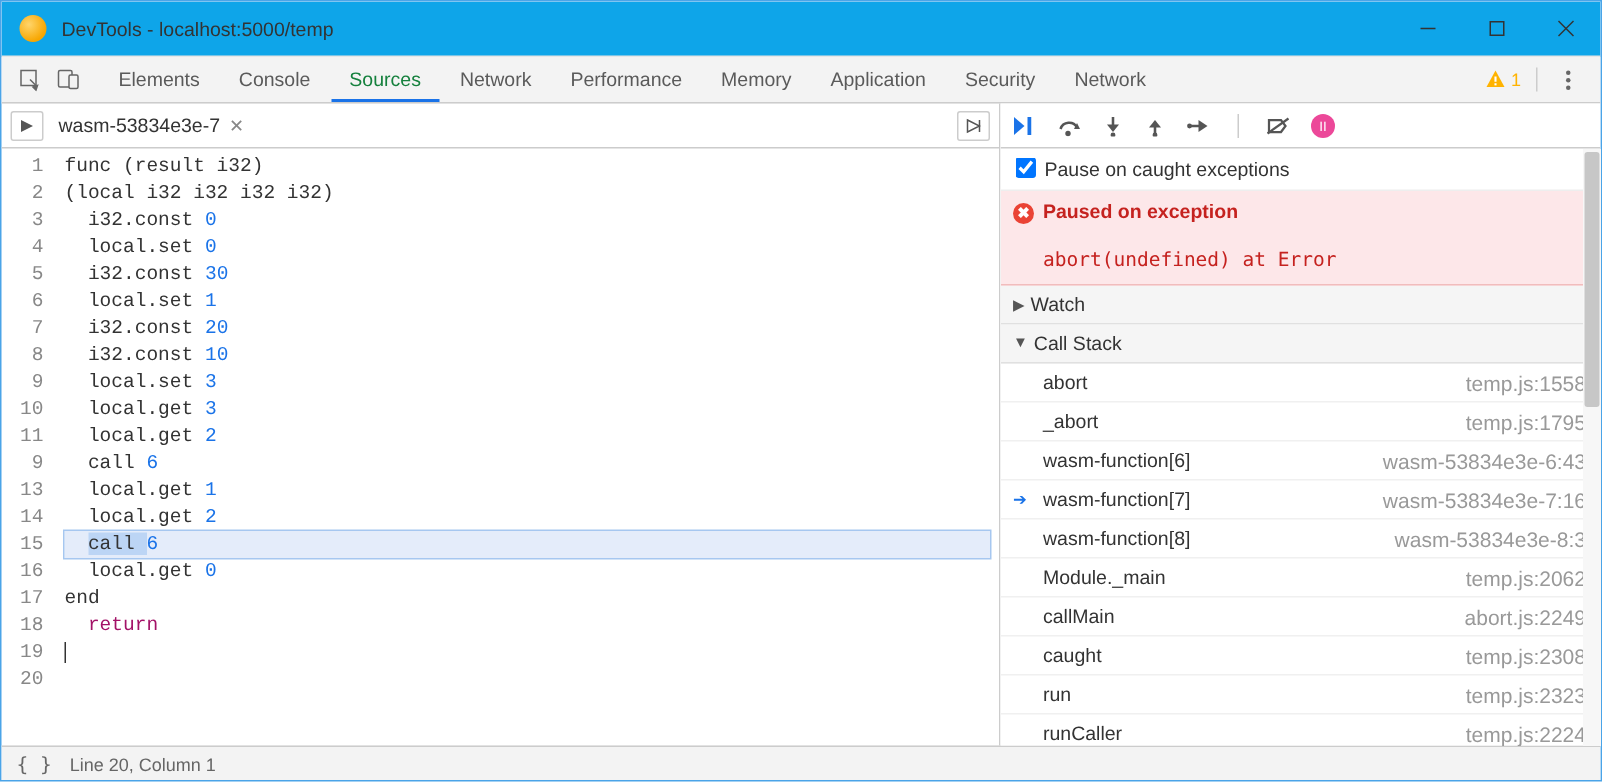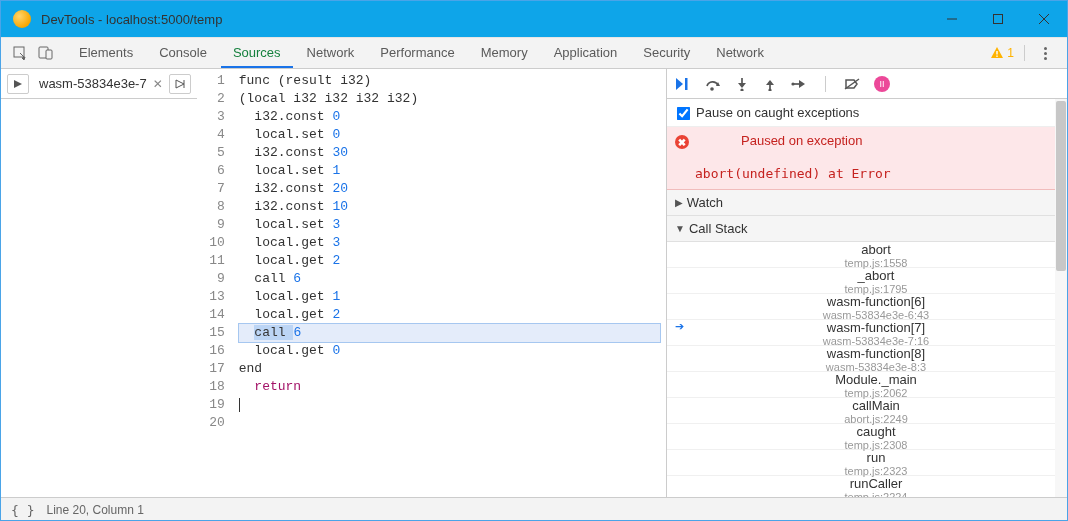--- a/index.html
+++ b/index.html
@@ -16,21 +16,21 @@
   .tab { padding: 7px 12px 6px; color: #5a5a5a; font-size: 13px; border-bottom: 2px solid transparent; }
   .tab.active { color: #15803d; border-bottom-color: #1a73e8; }
   .tb-right { margin-left: auto; display: flex; align-items: center; gap: 6px; padding-right: 6px; }
   .warning-badge { display:flex; align-items:center; gap:3px; color:#ffb300; font-size:12px; }
   .sep { width:1px; height:16px; background:#ccc; margin: 0 4px; }
   .dots { display:flex; flex-direction:column; gap:2px; align-items:center; justify-content:center; width:20px; }
   .dots span { width:3px; height:3px; border-radius:50%; background:#666; }
 
   .body-split { display:flex; height: calc(521px - 37px - 31px - 25px); }
 
-  .left-panel { flex: 0 0 666px; display:flex; flex-direction:row; border-right: 1px solid #ccc; }
+  .left-panel { flex: 0 0 666px; display:flex; flex-direction:column; border-right: 1px solid #ccc; }
   .src-tabbar { height: 30px; display:flex; align-items:center; border-bottom: 1px solid #ccc; padding: 0 6px; }
   .play-box { width: 22px; height: 20px; display:flex; align-items:center; justify-content:center; border:1px solid #ccc; border-radius:2px; color:#555; margin-right:10px; }
   .file-tab { display:flex; align-items:center; gap:6px; font-size:13px; color:#333; padding-right:6px; }
   .file-tab .x { color:#888; font-size:12px; }
   .exec-box { margin-left:auto; width:22px; height:20px; display:flex; align-items:center; justify-content:center; border:1px solid #ccc; border-radius:2px; color:#555; }
 
   .editor { flex:1; display:flex; overflow:auto; font-family: Consolas, "Courier New", monospace; font-size: 13px; }
   .gutter { width: 36px; text-align:right; color:#888; padding: 3px 8px 0 0; user-select:none; }
   .gutter div { height: 18px; line-height:18px; }
   .code { flex:1; padding: 3px 0 0 6px; position:relative; }
@@ -45,32 +45,32 @@
   .dbg-toolbar { height: 30px; border-bottom: 1px solid #ccc; display:flex; align-items:center; padding: 0 8px; gap: 14px; }
   .dbg-toolbar .ic { color:#555; display:flex; align-items:center; }
   .dbg-toolbar .blue { color:#1a73e8; }
   .divv { flex:1; }
   .badge-pause { width:16px; height:16px; border-radius:50%; background:#ec4899; color:#fff; display:flex; align-items:center; justify-content:center; font-size:9px; font-weight:normal; }
 
   .rp-body { flex:1; overflow-y:auto; position:relative; }
   .rp-scroll { position:absolute; right:0; top:0; bottom:0; width:12px; background:#f7f7f7; }
   .rp-thumb { position:absolute; right:1px; top:2px; width:10px; height:170px; background:#c7c7c7; border-radius:2px; }
 
-  .pause-check { display:flex; align-items:flex-end; gap:6px; padding: 6px 10px; font-size:13px; border-bottom:1px solid #eee; }
+  .pause-check { display:flex; align-items:flex-start; gap:6px; padding: 6px 10px; font-size:13px; border-bottom:1px solid #eee; }
   .pause-check input { transform: scale(1.05); }
 
   .pause-banner { background:#fde7e9; padding: 6px 10px 8px 28px; color:#c5221f; font-size:13px; border-bottom:1px solid #f1bcbc; position:relative; }
   .pause-banner .ico { position:absolute; left:8px; top:8px; width:14px; height:14px; border-radius:50%; background:#ea4335; color:#fff; display:flex; align-items:center; justify-content:center; font-size:10px; font-weight:bold; }
-  .pause-banner .t1 { font-weight:400;margin-left:46px; }
+  .pause-banner .t1 { font-weight:700; }
   .pause-banner .t2 { font-family: Consolas, monospace; margin-top:18px; }
 
   .accordion .head { display:flex; align-items:center; gap:4px; height: 26px; padding: 0 8px; border-bottom: 1px solid #e0e0e0; background:#f5f5f5; font-size:13px; color:#333; cursor:default; }
   .tri { font-size:10px; color:#555; }
-  .stack-row { display:flex; justify-content:space-between; align-items:center; height: 26px; padding: 0 10px 0 28px; font-size:13px; border-bottom:1px solid #f0f0f0; position:relative;flex-direction:column; }
-  .stack-row .loc { color:#999; font-size:11px;text-align:center; }
+  .stack-row { display:flex; justify-content:space-between; align-items:center; height: 26px; padding: 0 10px 0 28px; font-size:13px; border-bottom:1px solid #f0f0f0; position:relative; }
+  .stack-row .loc { color:#999; font-size:14px;text-align:center; }
   .stack-row .cur { position:absolute; left:8px; color:#1a73e8; font-size:11px; }
 
   .statusbar { height: 25px; border-top:1px solid #ccc; display:flex; align-items:center; padding: 0 10px; background:#f3f3f3; color:#666; font-size:12px; gap: 12px; }
   .curly { font-family: Consolas, monospace; font-size:13px; }
 </style>
 </head>
 <body>
 
 <div class="titlebar">
   <div class="app-icon"></div>

